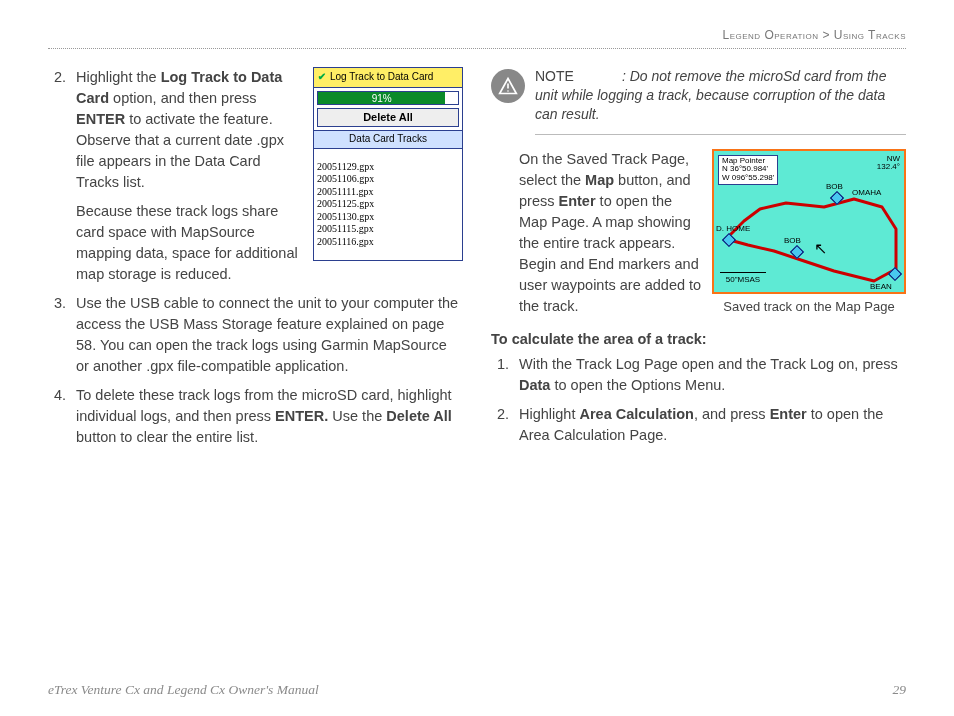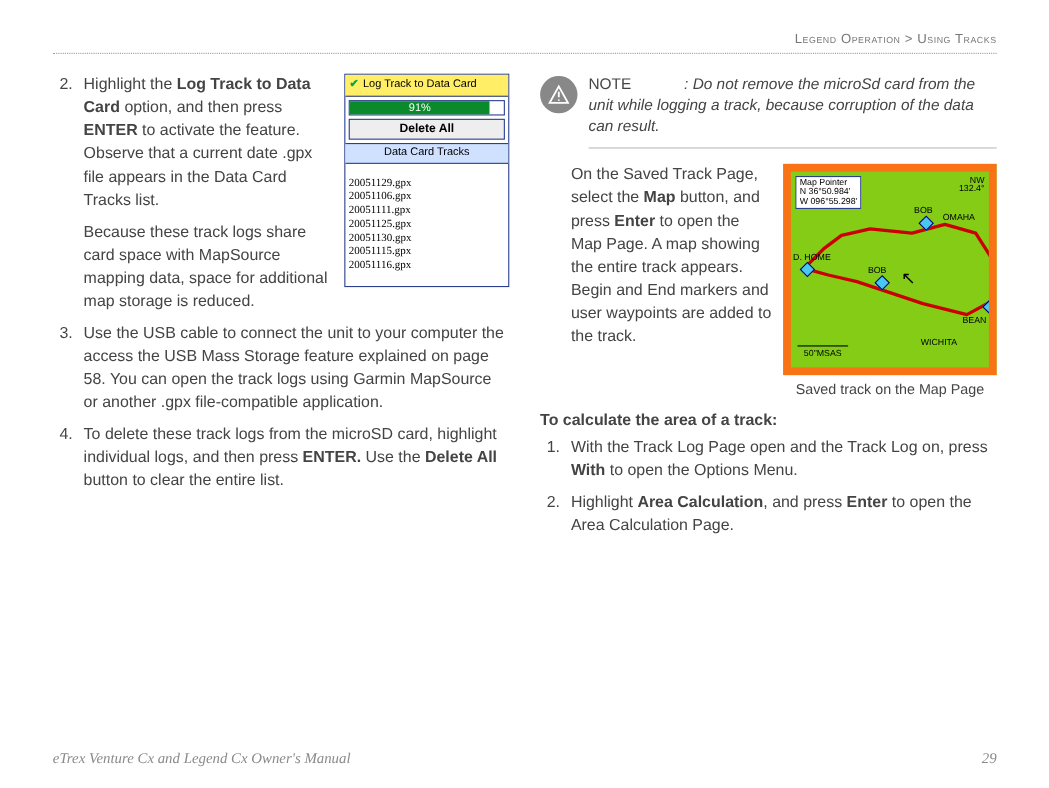--- a/index.html
+++ b/index.html
@@ -100,23 +100,23 @@
     display:flex; align-items:center; justify-content:center;
     margin-top: 2px;
   }
   .noteicon svg { width: 20px; height: 20px; }
   .notetext { font-size: 14px; line-height: 1.35; color: #444; border-bottom: 1px solid #bbb; padding-bottom: 10px; flex:1; }
   .notetext .nb { font-weight: normal; }
   .notetext .it { font-style: italic; margin-left: 48px; }
 
   .mapwrap { float: right; width: 194px; margin: 0 0 4px 8px; }
   .mapfig {
-    width: 194px; height: 192px;
-    border: 7px solid #f97316;
-    background: #84cc16;
+    width: 194px; height: 145px;
+    border: 2px solid #f97316;
+    background: #5eead4;
     position: relative;
     overflow: hidden;
   }
   .mapfig .infobar {
     position:absolute; left:4px; top:4px;
     background:#fff; border:1px solid #2b3f8f;
     font-size:8px; line-height:1.1; padding:1px 3px; color:#000;
   }
   .mapfig .corner {
     position:absolute; right:4px; top:4px;
@@ -259,21 +259,21 @@
       <p style="padding-left:28px;">
         <span>On the Saved Track Page, select the </span><span class="b">Map</span><span> button, and press </span><span class="b">Enter</span><span> to open the Map Page. A map showing the entire track appears. Begin and End markers and user waypoints are added to the track.</span>
       </p>
     </div>
 
 
     <div class="subhead">To calculate the area of a track:</div>
     <ol class="steps">
       <li>
         <span class="num">1.</span>
-        <p><span>With the Track Log Page open and the Track Log on, press </span><span class="b">With</span><span> to open the Options Menu.</span></p>
+        <p><span>With the Track Log Page open and the Track Log on, press </span><span class="b">Data</span><span> to open the Options Menu.</span></p>
       </li>
       <li>
         <span class="num">2.</span>
         <p><span>Highlight </span><span class="b">Area Calculation</span><span>, and press </span><span class="b">Enter</span><span> to open the Area Calculation Page.</span></p>
       </li>
     </ol>
   </div>
 </div>
 
 <div class="footer">

